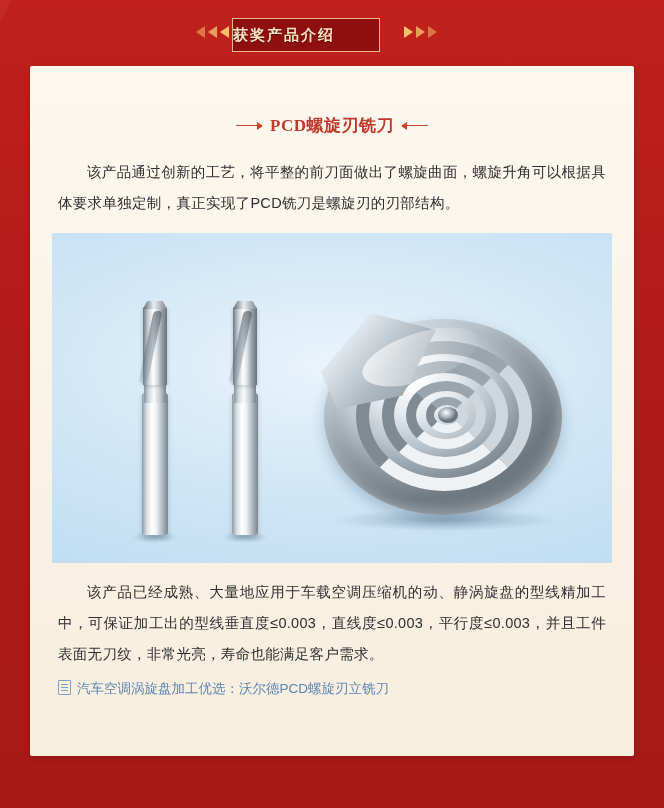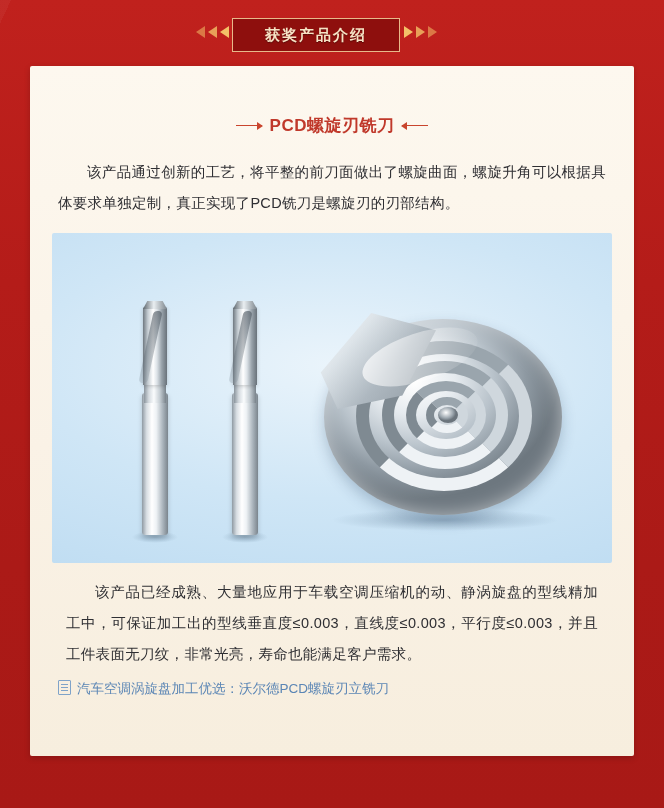--- a/index.html
+++ b/index.html
@@ -37,27 +37,26 @@
     top: 12px;
     left: 0;
     width: 100%;
     height: 46px;
   }
 
   .banner {
     position: absolute;
     left: 232px;
     top: 6px;
-    width: 168px;
+    width: 148px;
     height: 34px;
     background: #8e0f0d;
     border: 1px solid #e8b98a;
     display: flex;
     align-items: center;
-    justify-content: center;
   }
   .banner-title {
     color: #f6e2c4;
     font-size: 15px;
     letter-spacing: 2px;
     font-weight: bold;
     text-shadow: 0 1px 1px rgba(0,0,0,.35);
   }
   
   .arrows {
@@ -122,20 +121,21 @@
     border-top: 4px solid transparent;
     border-bottom: 4px solid transparent;
   }
   .sec-title .line.l::after { right: -1px; border-left: 6px solid #c9452d; }
   .sec-title .line.r::after { left: -1px; border-right: 6px solid #c9452d; }
   .sec-title h2 {
     color: #c0392b;
     font-size: 17px;
     font-weight: bold;
     letter-spacing: .5px;
+    font-family: Liberation Serif, serif;
   }
 
   
   .body-text {
     padding: 0 28px;
     margin-top: 20px;
   }
   .body-text p {
     color: #2f2f33;
     font-size: 14.5px;
@@ -280,21 +280,21 @@
   }
   .scroll-part .pshadow {
     position: absolute;
     left: 34px; bottom: 2px;
     width: 226px; height: 22px;
     background: radial-gradient(50% 50% at 50% 50%, rgba(35,65,95,.30), rgba(35,65,95,0));
     border-radius: 50%;
   }
 
   
-  .after-text { padding: 0 36px; margin-top: 14px; }
+  .after-text { padding: 0 28px; margin-top: 14px; }
   .after-text p {
     color: #2f2f33;
     font-size: 14.5px;
     line-height: 31px;
     text-indent: 2em;
     text-align: justify;
     letter-spacing: .3px;
   }
 
   

